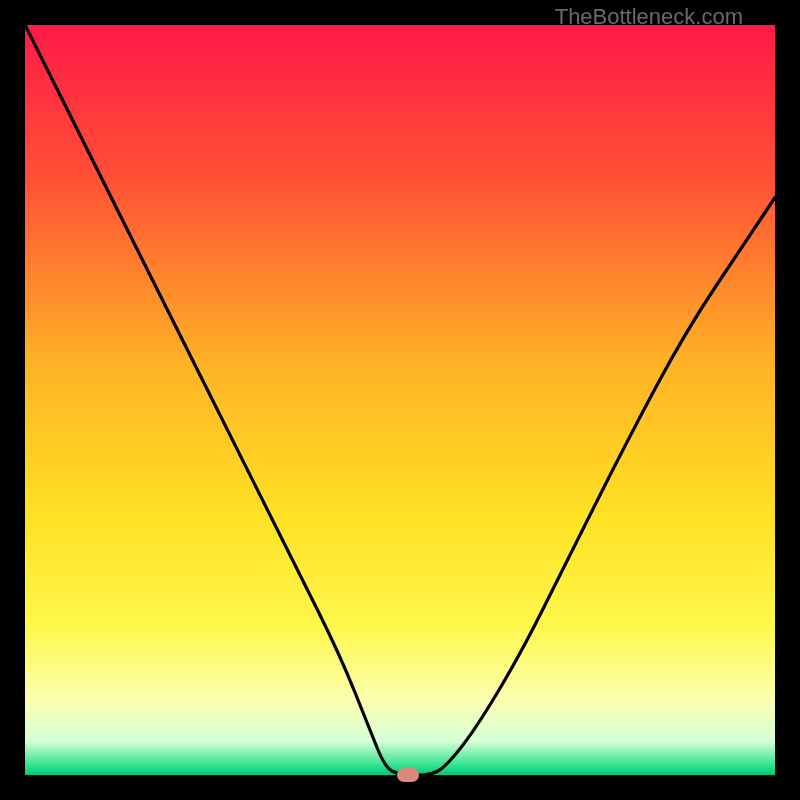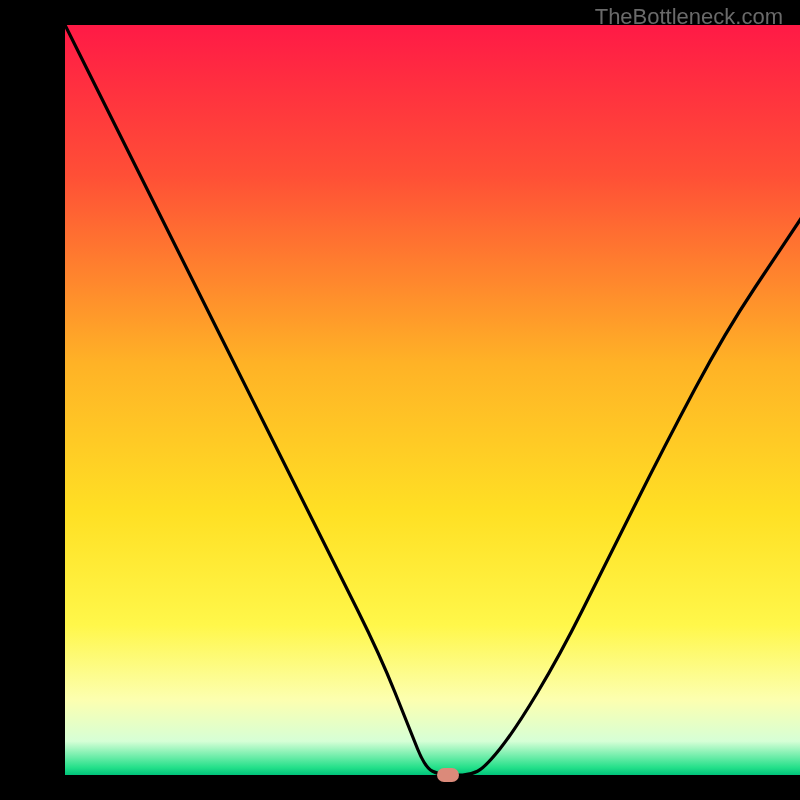--- a/index.html
+++ b/index.html
@@ -9,21 +9,20 @@
     height: 800px;
     background: #000;
     font-family: Arial, Helvetica, sans-serif;
     overflow: hidden;
   }
   .frame {
     position: relative;
     width: 755px;
     height: 800px;
     background: #000;
-    margin-left: 40px;
   }
   .watermark {
     position: absolute;
     top: 4px;
     right: 12px;
     color: #6a6a6a;
     font-size: 22px;
     font-weight: 500;
     z-index: 10;
     user-select: none;

